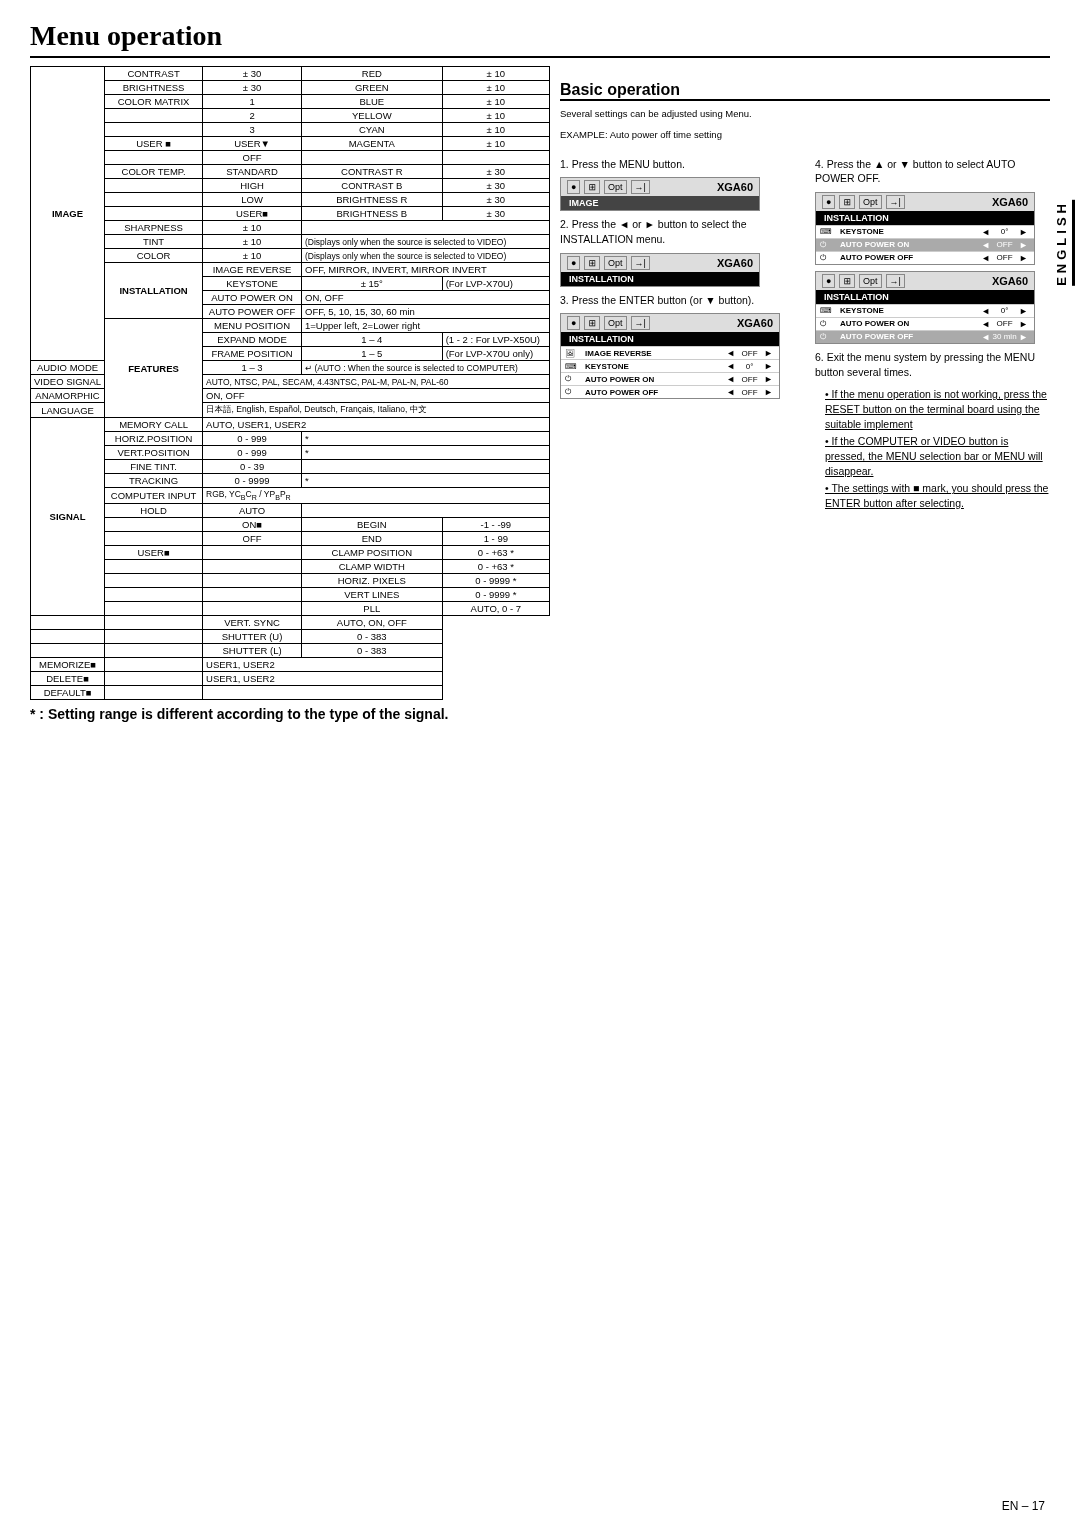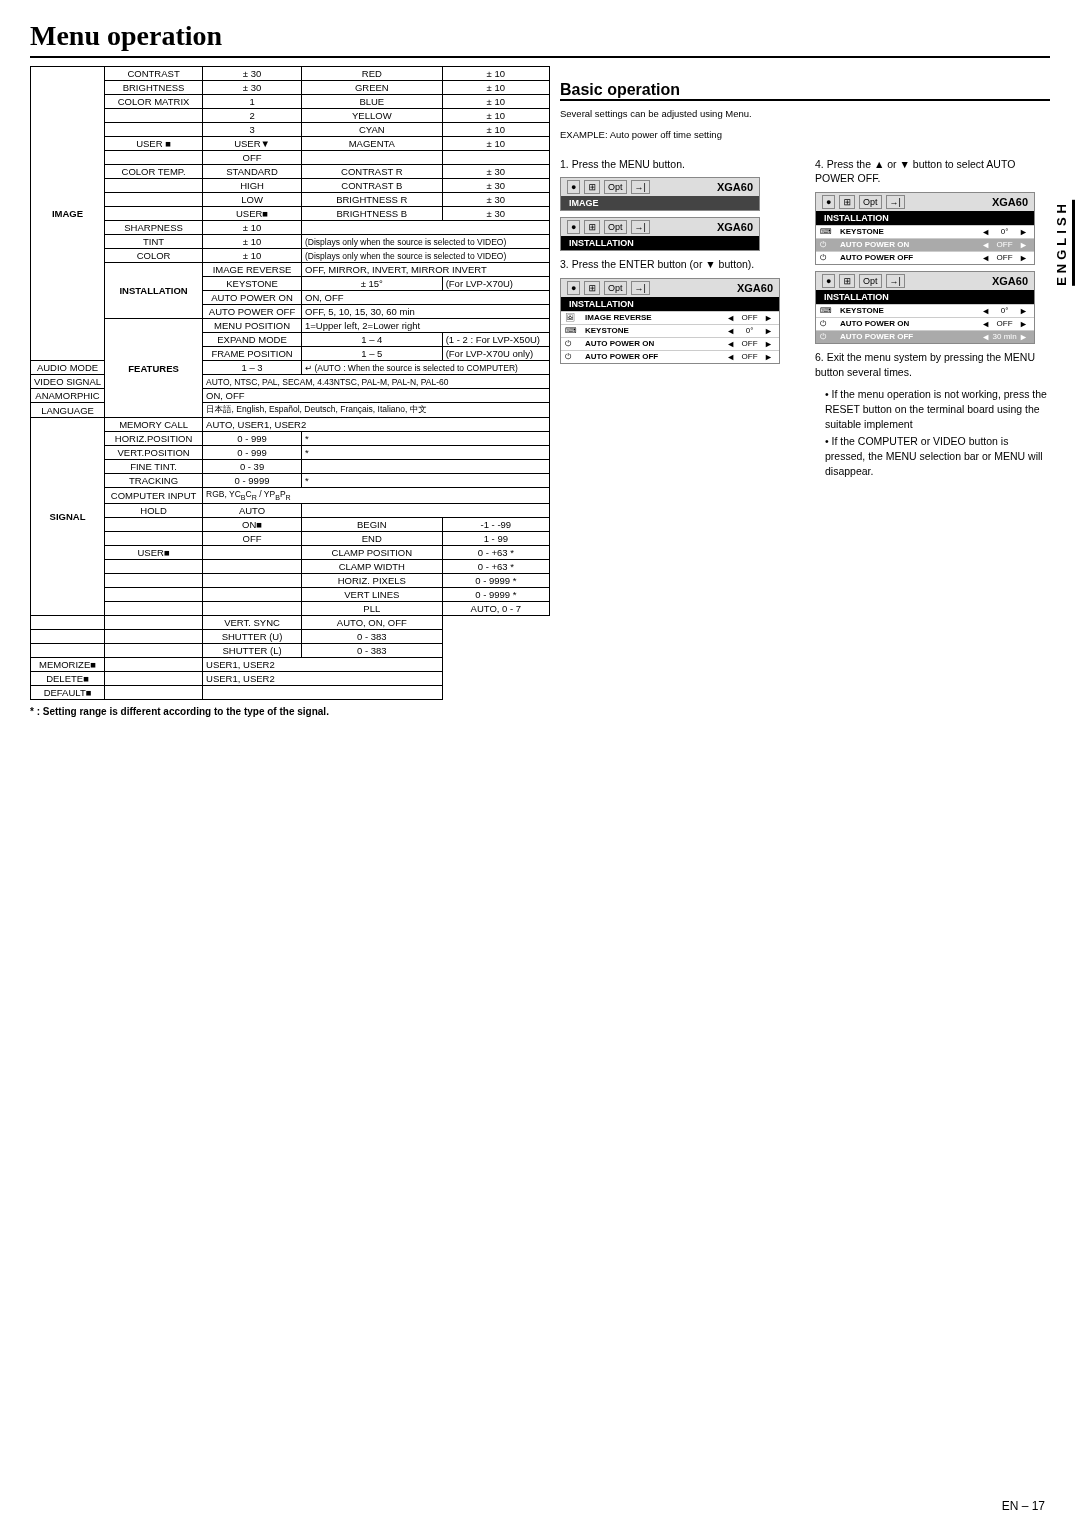--- a/index.html
+++ b/index.html
@@ -150,21 +150,21 @@
       padding-left: 3px;
     }
     .page-num {
       position: absolute;
       bottom: 15px;
       right: 35px;
       font-size: 12px;
     }
     p { margin: 3px 0; line-height: 1.4; }
     .step { margin: 5px 0; }
-    .bullet { margin: 3px 0 3px 10px; }
+    .bullet { margin: 3px 0 3px 10px; text-decoration: underline; }
   </style>
 </head>
 <body>
 
 <h1 class="title">Menu operation</h1>
 
 <div class="main-layout">
 
   <div class="menu-diagram">
     <table class="menu-tree">
@@ -410,21 +410,21 @@
           <td colspan="2">USER1, USER2</td>
         </tr>
         <tr>
           <td class="sub-item">DEFAULT■</td>
           <td class="value-cell"></td>
           <td colspan="2"></td>
         </tr>
       </tbody>
     </table>
 
-    <div style="margin-top:6px; font-size:10px;">
+    <div style="margin-top:6px; font-size:14px;">
       <strong>* : Setting range is different according to the type of the signal.</strong>
     </div>
   </div>
 
   <div class="right-section">
     <div style="margin-bottom:10px;"></div>
 
     <div class="basic-operation">
       <h2>Basic operation</h2>
       <p>Several settings can be adjusted using Menu.</p>
@@ -444,20 +444,21 @@
                   <span style="font-size:9px;border:1px solid #888;padding:1px 3px;">Opt</span>
                   <span style="font-size:9px;border:1px solid #888;padding:1px 3px;">→|</span>
                 </div>
                 <span class="xga-label">XGA60</span>
               </div>
               <div class="xga-tab">IMAGE</div>
             </div>
           </div>
 
           <div class="step">
+            <p>2.  Press the ◄ or ► button to select the INSTALLATION menu.</p>
 
             <div class="xga-box">
               <div class="xga-header">
                 <div style="display:flex;gap:4px;align-items:center;">
                   <span style="font-size:9px;border:1px solid #888;padding:1px 3px;">●</span>
                   <span style="font-size:9px;border:1px solid #888;padding:1px 3px;">⊞</span>
                   <span style="font-size:9px;border:1px solid #888;padding:1px 3px;">Opt</span>
                   <span style="font-size:9px;border:1px solid #888;padding:1px 3px;">→|</span>
                 </div>
                 <span class="xga-label">XGA60</span>
@@ -589,20 +590,21 @@
             </div>
           </div>
 
           <div class="step">
             <p>6.  Exit the menu system by pressing the MENU button several times.</p>
           </div>
 
           <div style="margin-top:8px;">
             <p class="bullet">• If the menu operation is not working, press the RESET button on the terminal board using the suitable implement</p>
             <p class="bullet">• If the COMPUTER or VIDEO button is pressed, the MENU selection bar or MENU will disappear.</p>
+            <p class="bullet">• The settings with ■ mark, you should press the ENTER button after selecting.</p>
           </div>
         </div>
       </div>
     </div>
   </div>
 </div>
 
 <div class="english-label">ENGLISH</div>
 
 <div class="page-num">EN – 17</div>

